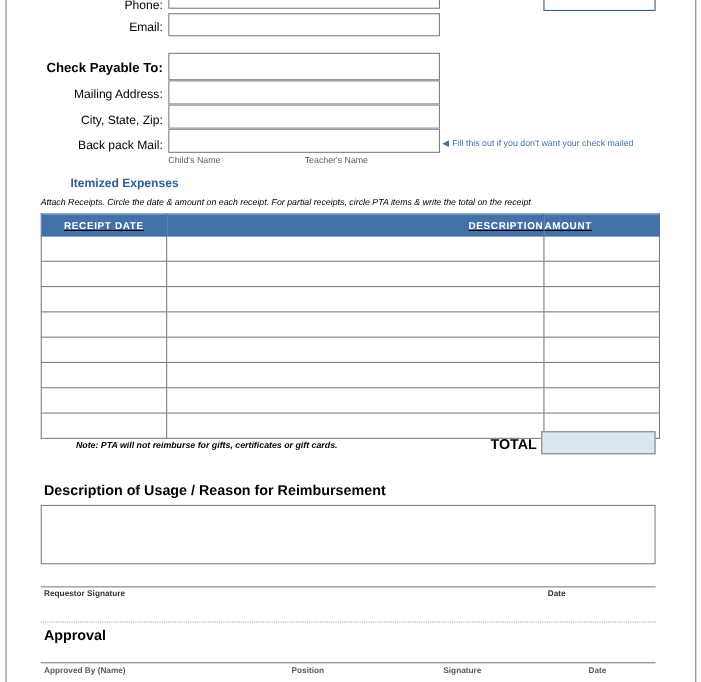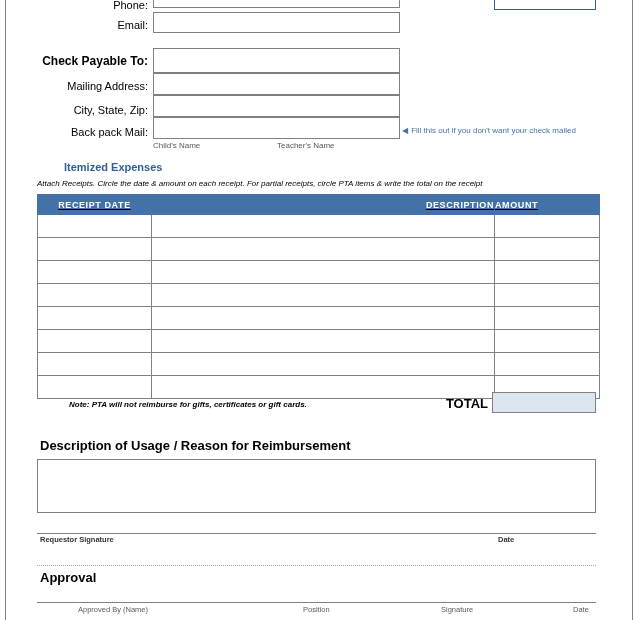--- a/index.html
+++ b/index.html
@@ -173,21 +173,21 @@
     border-top: 1px dotted #aaaaaa;
   }
   .sig-lbl {
     position: absolute;
     font-size: 7.5px;
     font-weight: bold;
     color: #333333;
     white-space: nowrap;
     line-height: 9px;
   }
-  .sig-lbl.thin { font-weight: normal; color: #595959; margin-left: 38px; }
+  .sig-lbl.thin { font-weight: bold; color: #595959; }
   .approval-title {
     position: absolute;
     font-size: 13px;
     font-weight: bold;
     color: #000000;
     white-space: nowrap;
   }
 </style>
 </head>
 <body>

